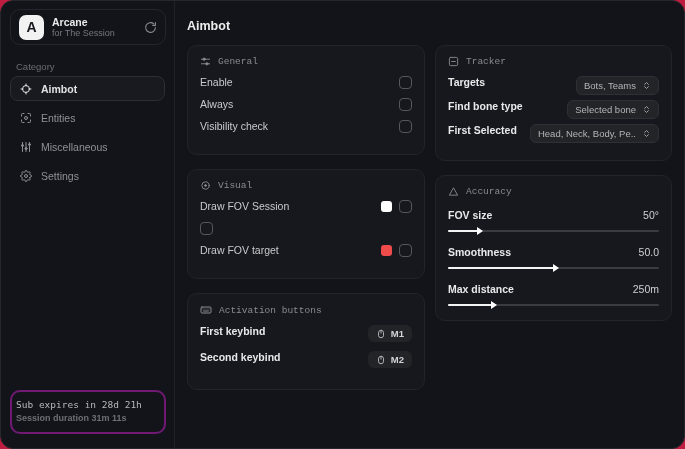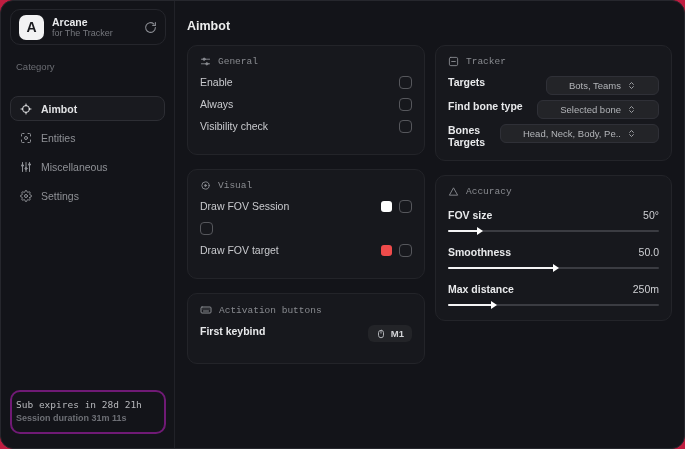--- a/index.html
+++ b/index.html
@@ -36,21 +36,21 @@
     width:25px;height:25px;border-radius:7px;
     background:#f2f2f3;
     color:#191a1e;font-weight:bold;font-size:14px;
     display:flex;align-items:center;justify-content:center;
     flex:none;
   }
   .app-titles{flex:1;line-height:1.15;}
   .app-name{font-size:10.5px;font-weight:bold;color:#e9eaec;}
   .app-sub{font-size:9px;color:#75777d;}
   .app-box .icon-btn{color:#8a8c92;display:flex;}
-  .cat-label{font-size:9.5px;color:#6b6d73;margin:16px 0 24px 15px;}
+  .cat-label{font-size:9.5px;color:#6b6d73;margin:16px 0 4px 15px;}
   .nav{display:flex;flex-direction:column;gap:4px;margin:0 9px;}
   .nav-item{
     display:flex;align-items:center;gap:9px;
     height:25px;padding:0 9px;border-radius:8px;
     color:#8f9196;font-size:10.5px;
     border:1px solid transparent;box-sizing:border-box;
   }
   .nav-item.active{
     border-color:#2d2e34;background:#191a1f;
     color:#e2e3e5;font-weight:bold;
@@ -101,21 +101,21 @@
   .kb-badge{
     display:flex;align-items:center;gap:5px;
     background:#232428;border-radius:6px;
     padding:3px 8px;
     font-size:9.5px;font-weight:bold;color:#d2d3d6;
   }
   .kb-badge svg{color:#aeb0b4;}
   .select{
     display:flex;align-items:center;gap:6px;
     background:#232428;border:1px solid #2f3037;border-radius:6px;
-    padding:3px 22px;
+    padding:3px 7px;
     font-size:9.5px;color:#b3b5b9;
     white-space:nowrap;
   }
   .select svg{color:#9fa1a6;flex:none;}
   .tracker-rows{display:flex;flex-direction:column;gap:0;}
   .tracker-row{height:24px;}
   
   .slider-group{margin-bottom:11px;}
   .slider-group:last-child{margin-bottom:2px;}
   .slider-top{display:flex;justify-content:space-between;align-items:center;height:18px;}
@@ -140,21 +140,21 @@
 <body>
 
 <div class="window">
 
   <div class="sidebar">
 
     <div class="app-box">
       <div class="logo">A</div>
       <div class="app-titles">
         <div class="app-name">Arcane</div>
-        <div class="app-sub">for The Tracker</div>
+        <div class="app-sub">for The Session</div>
       </div>
       <span class="icon-btn">
         <svg width="13" height="13" viewBox="0 0 24 24" fill="none" stroke="currentColor" stroke-width="2" stroke-linecap="round">
           <path d="M21 12a9 9 0 1 1-3-6.7"></path>
             <path d="M21 3v5h-5"></path>
         </svg>
       </span>
     </div>
 
     <div class="cat-label">Category</div>
@@ -284,20 +284,32 @@
           <div class="row" style="height:26px">
             <span class="row-label strong">First keybind</span>
             <span class="kb-badge">
               <span style="display:flex">
                 <svg width="10" height="10" viewBox="0 0 24 24" fill="none" stroke="currentColor" stroke-width="2.4" stroke-linecap="round">
                   <rect x="6" y="3" width="12" height="18" rx="6"></rect>
                     <path d="M12 6v4"></path>
                 </svg>
               </span>
               <span>M1</span>
+            </span>
+          </div>
+          <div class="row" style="height:26px">
+            <span class="row-label strong">Second keybind</span>
+            <span class="kb-badge">
+              <span style="display:flex">
+                <svg width="10" height="10" viewBox="0 0 24 24" fill="none" stroke="currentColor" stroke-width="2.4" stroke-linecap="round">
+                  <rect x="6" y="3" width="12" height="18" rx="6"></rect>
+                    <path d="M12 6v4"></path>
+                </svg>
+              </span>
+              <span>M2</span>
             </span>
           </div>
         </div>
       </div>
 
       <div class="col-right">
 
         <div class="card">
           <div class="card-hd">
             <span style="display:flex">
@@ -325,21 +337,21 @@
               <span class="select">
                 <span>Selected bone</span>
                 <span style="display:flex">
                   <svg width="9" height="9" viewBox="0 0 24 24" fill="none" stroke="currentColor" stroke-width="2.6" stroke-linecap="round">
                     <path d="M7 9l5-5 5 5M7 15l5 5 5-5"></path>
                   </svg>
                 </span>
               </span>
             </div>
             <div class="row tracker-row">
-              <span class="row-label strong">Bones Targets</span>
+              <span class="row-label strong">First Selected</span>
               <span class="select">
                 <span>Head, Neck, Body, Pe..</span>
                 <span style="display:flex">
                   <svg width="9" height="9" viewBox="0 0 24 24" fill="none" stroke="currentColor" stroke-width="2.6" stroke-linecap="round">
                     <path d="M7 9l5-5 5 5M7 15l5 5 5-5"></path>
                   </svg>
                 </span>
               </span>
             </div>
           </div>

